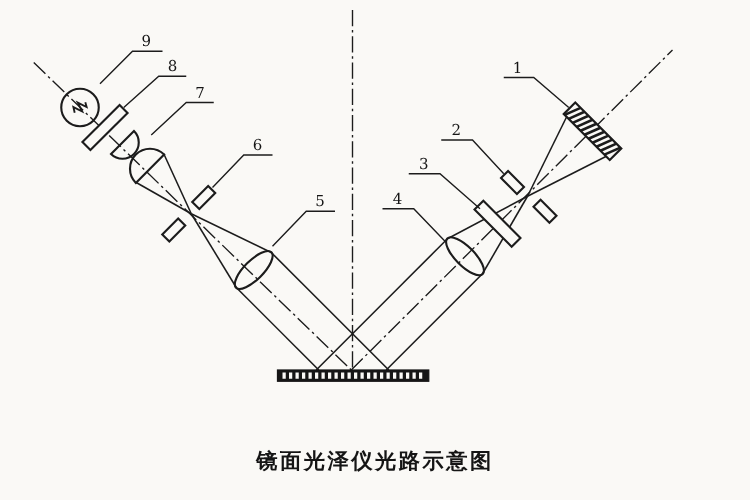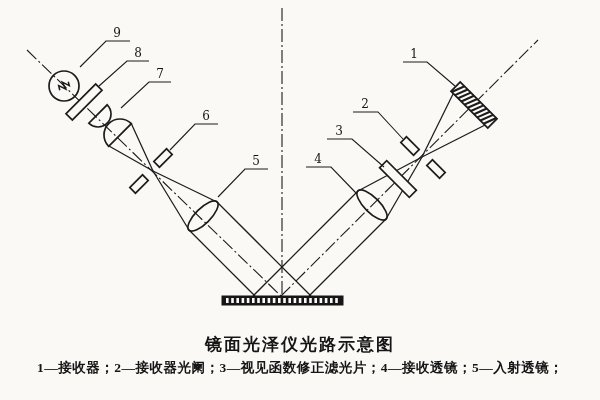--- a/index.html
+++ b/index.html
@@ -2,21 +2,21 @@
 <html><head>
 <meta charset="utf-8">
 <style>
   html,body{margin:0;padding:0;}
   .page{
     position:relative;width:600px;height:400px;overflow:hidden;
     background:#faf9f6;
     font-family:"Liberation Sans", sans-serif;
   }
   .diagram-svg{position:absolute;left:0;top:0;}
-  .caption{position:absolute;left:0;width:600px;text-align:center;color:#151515;}
+  .caption{position:absolute;left:0;width:600px;text-align:center;color:#151515;margin-top:24px;}
   .caption-title{top:333px;font-size:17px;font-weight:bold;letter-spacing:2px;font-family:"Liberation Serif", serif;}
   .caption-line1{top:359px;font-size:13.5px;font-weight:600;letter-spacing:.5px;font-family:"Liberation Serif", serif;}
   .caption-line2{top:381px;font-size:13.5px;font-weight:600;letter-spacing:.5px;font-family:"Liberation Serif", serif;}
   .num{font-family:"DejaVu Serif", serif;font-size:12px;fill:#151515;}
 </style>
 </head>
 <body>
 
 <div class="page">
 
@@ -128,15 +128,14 @@
       <text class="num" x="318" y="163">4</text>
       <text class="num" x="256" y="165">5</text>
       <text class="num" x="206" y="120">6</text>
       <text class="num" x="160" y="78">7</text>
       <text class="num" x="138" y="57">8</text>
       <text class="num" x="117" y="37">9</text>
     </g>
   </svg>
 
   <div class="caption caption-title">镜面光泽仪光路示意图</div>
-  <div class="caption caption-line1">1—接收器；2—接收器光阑；3—视见函数修正滤光片；4—接收透镜；5—入射透镜；</div>
 
 </div>
 
 </body></html>

